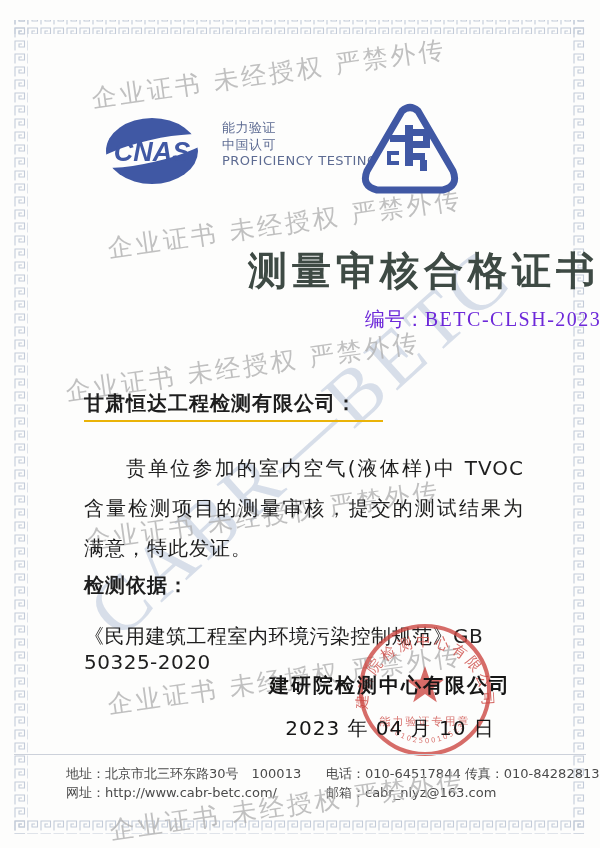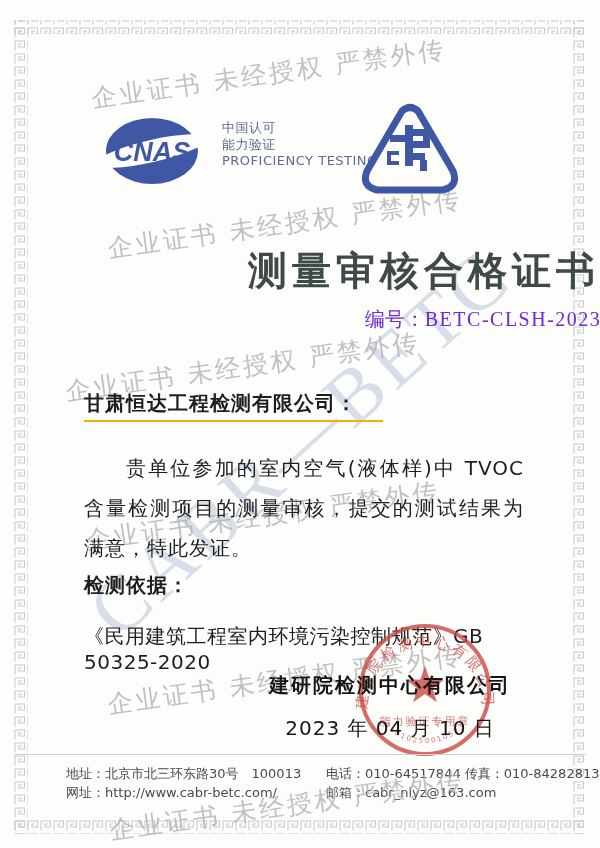--- a/index.html
+++ b/index.html
@@ -90,22 +90,22 @@
 
   <div class="content">
 
     <svg class="cnas-logo" width="96" height="70" viewBox="0 0 96 70">
       <ellipse cx="48" cy="35" rx="46" ry="33" fill="#4058a4"></ellipse>
       <ellipse cx="48" cy="35" rx="58" ry="11" fill="#fdfdfc" transform="rotate(-13 48 35)"></ellipse>
       <text x="48" y="45" text-anchor="middle" font-family="Liberation Sans, sans-serif" font-size="27" font-weight="bold" font-style="italic" fill="#4058a4">CNAS</text>
     </svg>
 
     <div class="cnas-text">
+      <div>能力验证</div>
       <div>中国认可</div>
-      <div>能力验证</div>
       <div>PROFICIENCY TESTING</div>
     </div>
 
     <svg class="cabr-logo" width="100" height="94" viewBox="0 0 100 94">
       <path d="M42,9 Q50,2 58,9 L93,69 Q99,84 83,88 L17,88 Q1,84 7,69 Z" fill="#fdfdfc" stroke="#4058a4" stroke-width="7" stroke-linejoin="round"></path>
       <g fill="#4058a4">
         <rect x="45" y="23" width="8" height="41"></rect>
         <rect x="30" y="33" width="15" height="7"></rect>
         <rect x="27" y="49" width="12" height="14"></rect>
         <rect x="53" y="27" width="14" height="7"></rect>

